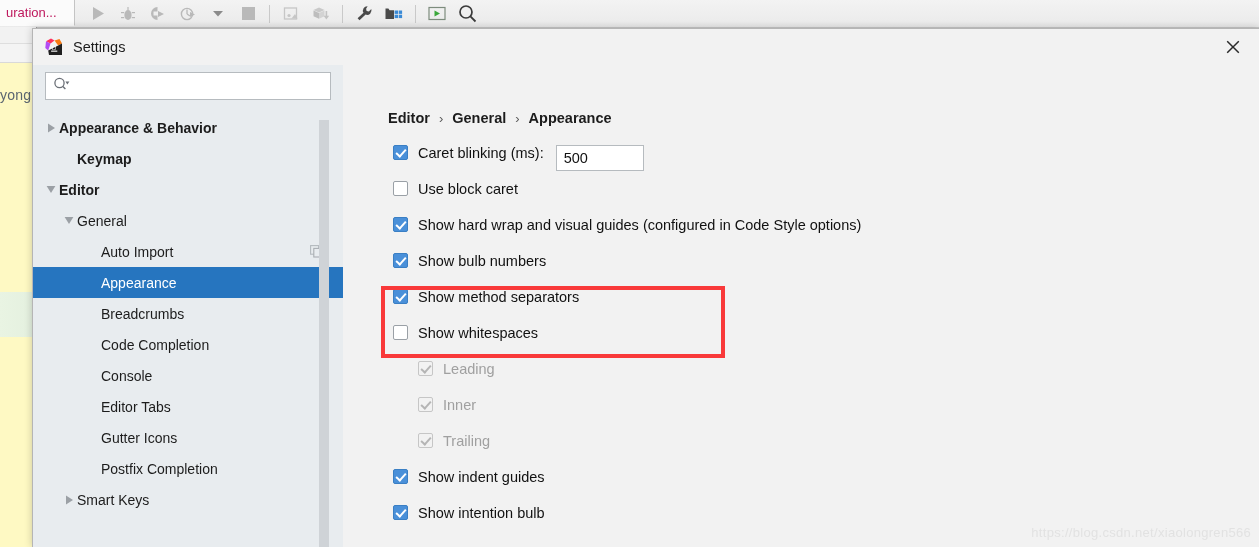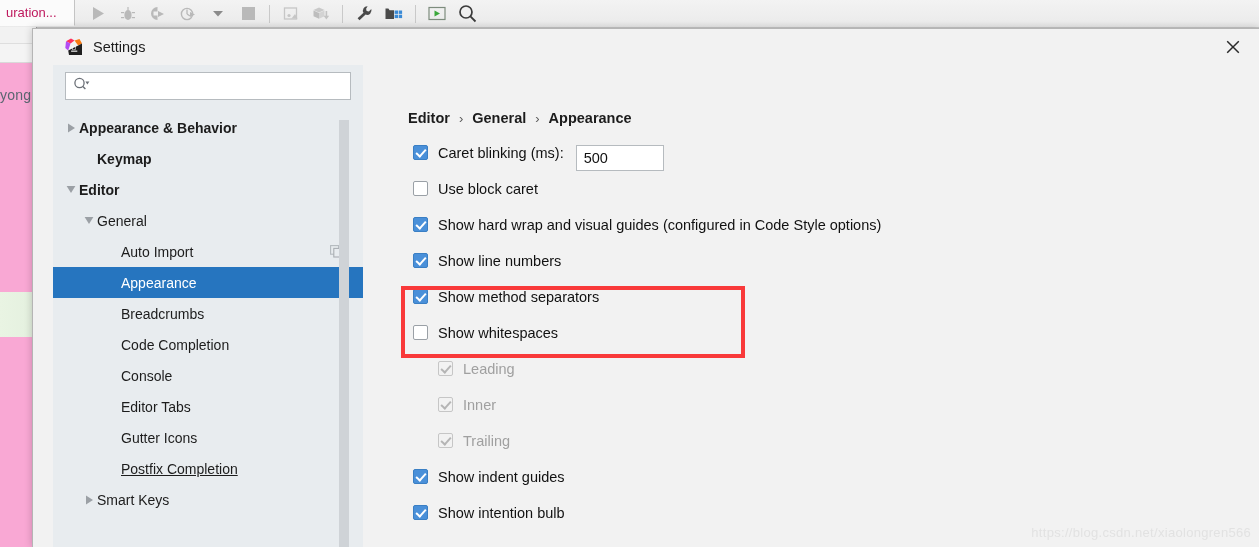--- a/index.html
+++ b/index.html
@@ -65,21 +65,21 @@
   .tb-sep {
     width: 1px; height: 18px;
     background: #c9c9c9;
     margin: 0 6px;
   }
 
   .ide-editor-left {
     position: absolute;
     left: 0; top: 27px;
     width: 36px; height: 520px;
-    background: #f9a8d4;
+    background: #fef9c3;
     border-right: 1px solid #9d9d9d;
     overflow: hidden;
   }
   .ide-row-a {
     position: absolute; left: 0; top: 0; width: 36px; height: 16px;
     background: #f2f2f2; border-bottom: 1px solid #dedede;
   }
   .ide-row-b {
     position: absolute; left: 0; top: 17px; width: 36px; height: 18px;
     background: #f4f4f4; border-bottom: 1px solid #d9d9d9;
@@ -103,21 +103,20 @@
     position: absolute;
     left: 32px; top: 28px;
     width: 1227px;
     height: 519px;
     background: #f2f2f2;
     border: 1px solid #b5b5b5;
     border-bottom: none;
     border-right: none;
     box-sizing: border-box;
     box-shadow: 0 0 8px rgba(0,0,0,0.20);
-    padding-left: 20px;
   }
   .dlg-titlebar {
     position: relative;
     height: 36px;
     background: #f2f2f2;
     display: flex;
     align-items: center;
     padding-left: 12px;
   }
   .dlg-icon {
@@ -535,21 +534,21 @@
               <span class="lbl">Console</span>
             </div>
             <div class="tree-item" style="padding-left: 52px;">
               <span class="twisty"></span>
               <span class="lbl">Editor Tabs</span>
             </div>
             <div class="tree-item" style="padding-left: 52px;">
               <span class="twisty"></span>
               <span class="lbl">Gutter Icons</span>
             </div>
-            <div class="tree-item" style="padding-left: 52px; text-decoration: underline;">
+            <div class="tree-item" style="padding-left: 52px;">
               <span class="twisty"></span>
               <span class="lbl">Postfix Completion</span>
             </div>
             <div class="tree-item" style="padding-left: 28px;">
               <span class="twisty">
                 <svg width="9" height="10" viewBox="0 0 9 10">
                   <polygon points="1,0.6 8,5 1,9.4" fill="#9ba0a5"></polygon>
                 </svg>
               </span>
               <span class="lbl">Smart Keys</span>
@@ -577,21 +576,21 @@
             <div class="opt-row">
               <span class="cb off"></span>
               <span class="opt-label">Use block caret</span>
             </div>
             <div class="opt-row">
               <span class="cb on"></span>
               <span class="opt-label">Show hard wrap and visual guides (configured in Code Style options)</span>
             </div>
             <div class="opt-row">
               <span class="cb on"></span>
-              <span class="opt-label">Show line numbers</span>
+              <span class="opt-label">Show bulb numbers</span>
             </div>
             <div class="opt-row">
               <span class="cb on"></span>
               <span class="opt-label">Show method separators</span>
             </div>
             <div class="opt-row">
               <span class="cb off"></span>
               <span class="opt-label">Show whitespaces</span>
             </div>
             <div class="opt-row indent">

